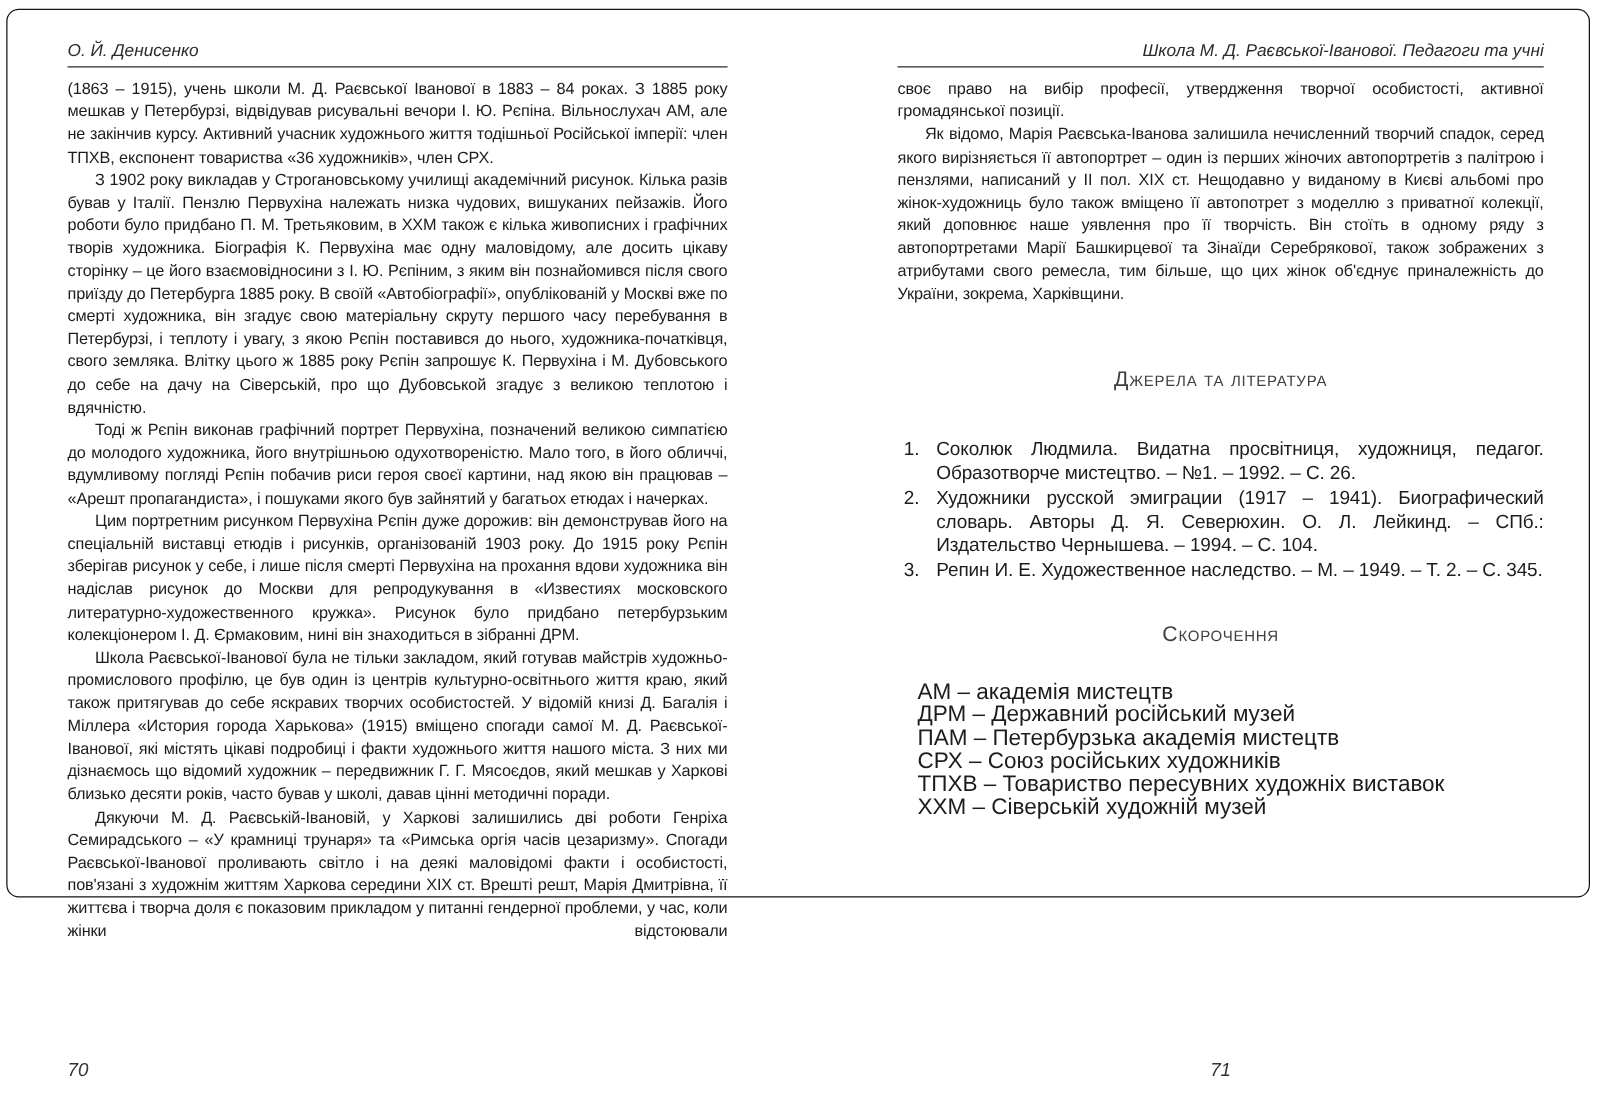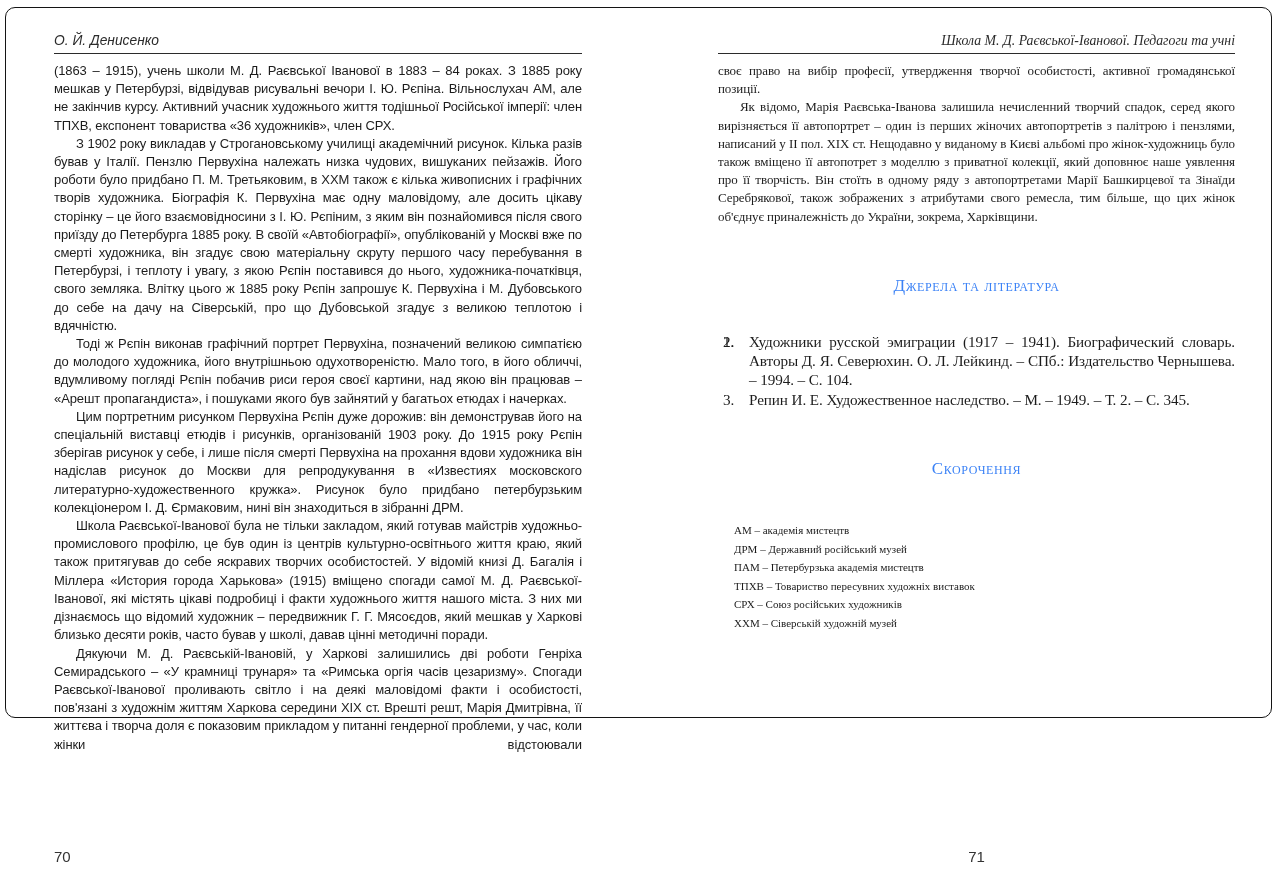--- a/index.html
+++ b/index.html
@@ -22,21 +22,21 @@
     border: 1.6px solid #141414;
     border-radius: 10px;
     background: #ffffff;
     box-sizing: border-box;
   }
   .page {
     position: absolute;
     top: 24px;
   }
   .page-left  { left: 48px;  width: 528px; }
-  .page-right { left: 712px; width: 517px; font-family: Liberation Serif, serif; }
+  .page-right { left: 712px; width: 517px; }
 
   .running-head {
     font-style: italic;
     font-size: 13.8px;
     line-height: 17px;
     color: #2b2b2b;
     padding-bottom: 4px;
     border-bottom: 1.4px solid #2b2b2b;
   }
   .running-head.right { text-align: right; }
@@ -51,52 +51,53 @@
     letter-spacing: -0.1px;
   }
   .body-text p.indent { text-indent: 22px; }
   .body-text p.cont-end { text-align-last: justify; }
 
   .section-heading {
     font-variant: small-caps;
     font-size: 17px;
     letter-spacing: 0.6px;
     text-align: center;
-    color: #3b82f6;
+    color: #404040;
   }
   .heading-sources { margin-top: 50px; }
-  .heading-abbrev  { margin-top: 50px; }
+  .heading-abbrev  { margin-top: 32px; }
 
   .sources-list { margin-top: 36px; }
   .src-item {
     position: relative;
     padding-left: 31px;
     font-size: 15.2px;
     line-height: 19.3px;
     text-align: justify;
     letter-spacing: -0.1px;
   }
   .src-num {
     position: absolute;
     left: 5px;
     top: 0;
   }
 
   .abbrev-list {
-    margin-top: 42px;
+    margin-top: 26px;
     margin-left: 16px;
-    font-size: 11px;
+    font-size: 18px;
     line-height: 18.5px;
   }
 
   .page-number {
     position: absolute;
     top: 840px;
     font-size: 15px;
     color: #333;
+    font-style: italic;
   }
   .page-number.left  { left: 48px; }
   .page-number.right { left: 712px; width: 517px; text-align: center; }
 </style>
 </head>
 <body>
 
 <div class="scan-frame">
 
   <div class="page page-left">
@@ -117,37 +118,38 @@
     <div class="body-text">
       <p>своє право на вибір професії, утвердження творчої особистості, активної громадянської позиції.</p>
       <p class="indent">Як відомо, Марія Раєвська-Іванова залишила нечисленний творчий спадок, серед якого вирізняється її автопортрет – один із перших жіночих автопортретів з палітрою і пензлями, написаний у II пол. XIX ст. Нещодавно у виданому в Києві альбомі про жінок-художниць було також вміщено її автопотрет з моделлю з приватної колекції, який доповнює наше уявлення про її творчість. Він стоїть в одному ряду з автопортретами Марії Башкирцевої та Зінаїди Серебрякової, також зображених з атрибутами свого ремесла, тим більше, що цих жінок об'єднує приналежність до України, зокрема, Харківщини.</p>
     </div>
 
     <div class="section-heading heading-sources">Джерела та література</div>
 
     <div class="sources-list">
       <div class="src-item">
         <span class="src-num">1.</span>
+        <span>Соколюк Людмила. Видатна просвітниця, художниця, педагог. Образотворче мистецтво. – №1. – 1992. – С. 26.</span>
       </div>
       <div class="src-item">
         <span class="src-num">2.</span>
         <span>Художники русской эмиграции (1917 – 1941). Биографический словарь. Авторы Д. Я. Северюхин. О. Л. Лейкинд. – СПб.: Издательство Чернышева. – 1994. – С. 104.</span>
       </div>
       <div class="src-item">
         <span class="src-num">3.</span>
         <span>Репин И. Е. Художественное наследство. – М. – 1949. – Т. 2. – С. 345.</span>
       </div>
     </div>
 
     <div class="section-heading heading-abbrev">Скорочення</div>
 
     <div class="abbrev-list">
       <div>АМ – академія мистецтв</div>
       <div>ДРМ – Державний російський музей</div>
       <div>ПАМ – Петербурзька академія мистецтв</div>
+      <div>СРХ – Союз російських художників</div>
       <div>ТПХВ – Товариство пересувних художніх виставок</div>
-      <div>СРХ – Союз російських художників</div>
       <div>ХХМ – Сіверській художній музей</div>
     </div>
   </div>
   <div class="page-number right">71</div>
 
 </div>
 
 </body></html>

